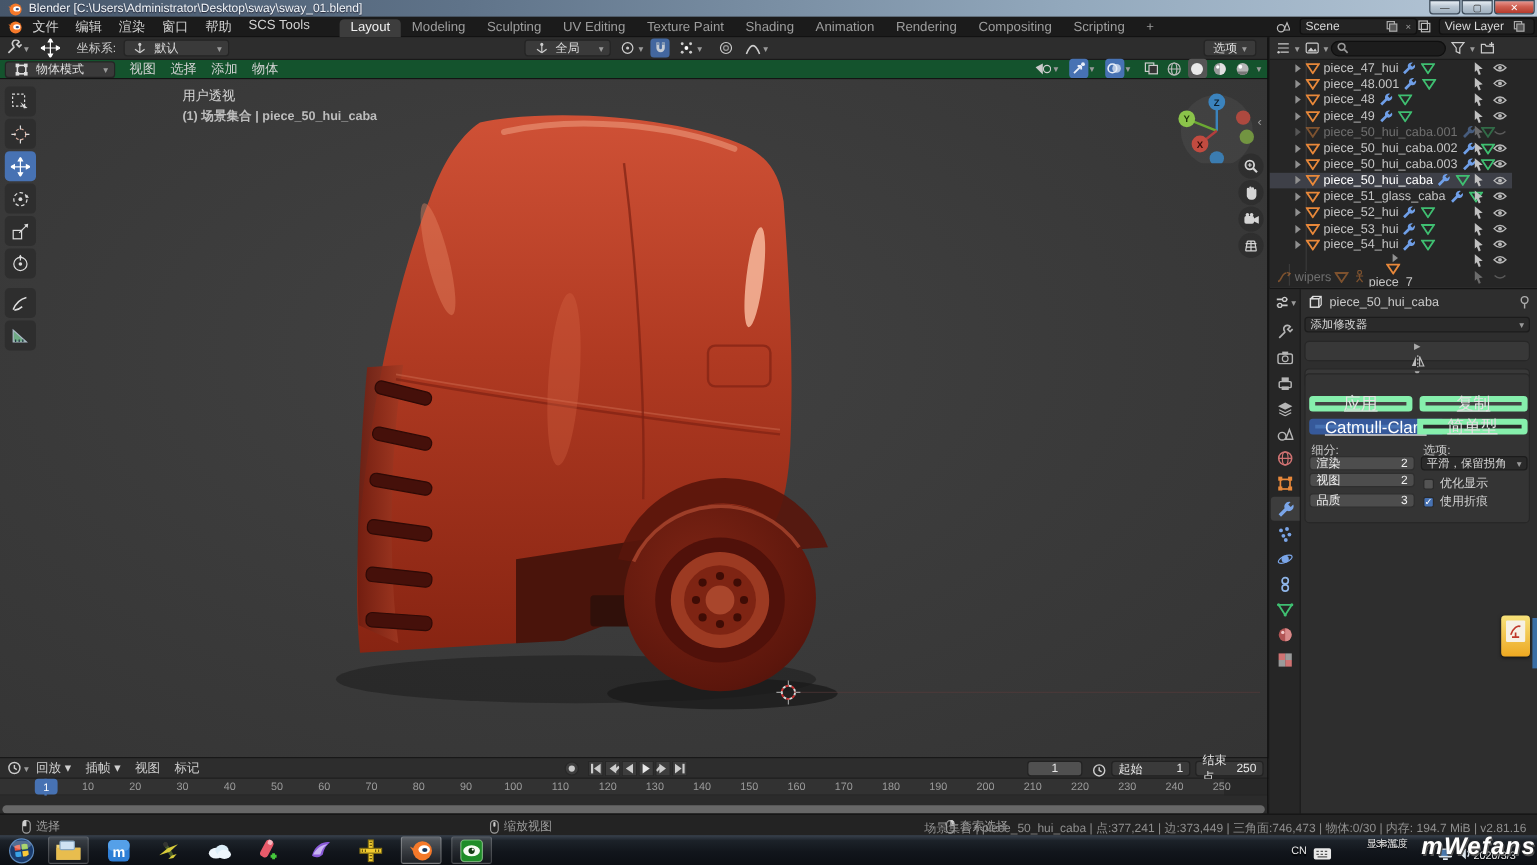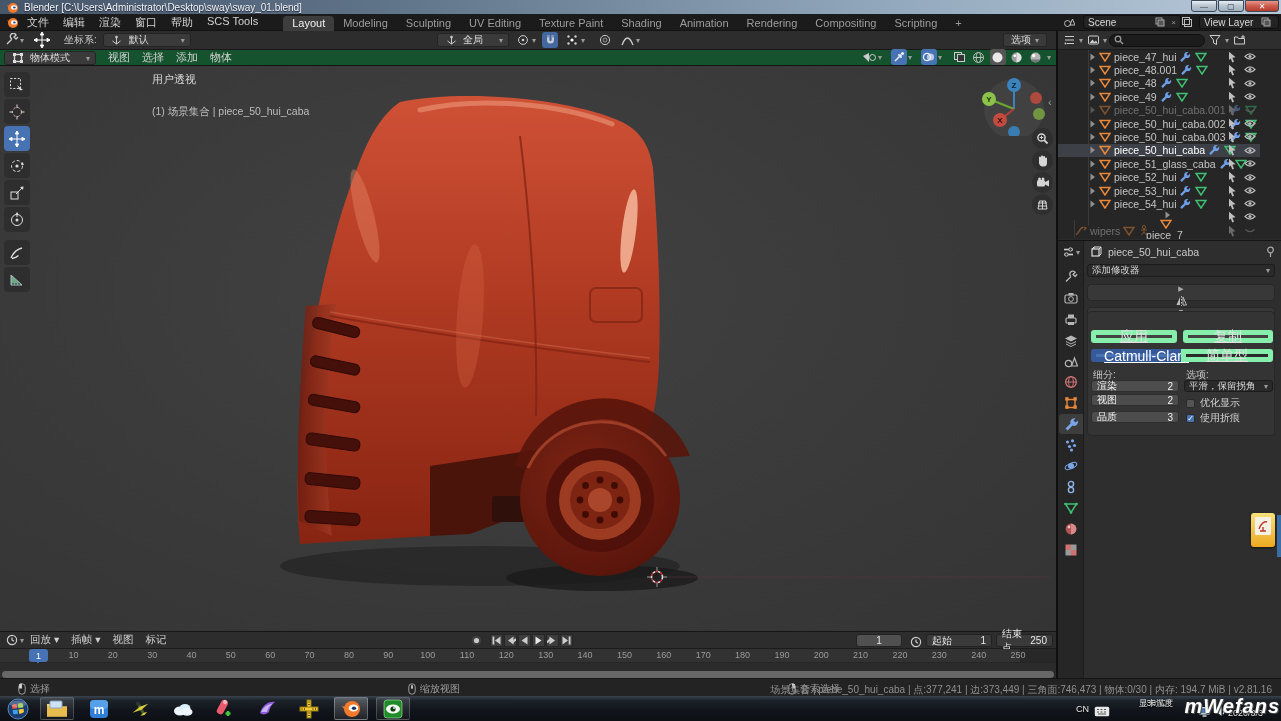--- a/index.html
+++ b/index.html
@@ -48,32 +48,32 @@
   #vheader .menu { padding:0 6px; font-size:11px; color:#d2d2d2; }
   #viewport { left:0; top:66px; width:1057px; height:565px;
     background:radial-gradient(ellipse at 45% 40%, #424242 0%, #3a3a3a 55%, #343434 100%); overflow:hidden; }
   #vtoolbar { position:absolute; left:4px; top:6px; display:flex; flex-direction:column; gap:2px; }
   .vtool { width:26px; height:25px; background:#2e2e2eE6; border-radius:4px; display:flex;
     align-items:center; justify-content:center; }
   .vtool.active { background:#4772b3; }
   .vtool.gap { margin-top:6px; }
   #overlaytext { position:absolute; left:152px; top:6px; }
   #overlaytext .l1 { color:#d8d8d8; font-size:11px; }
-  #overlaytext .l2 { color:#bdbdbd; font-size:10.5px; margin-top:18px; }
+  #overlaytext .l2 { color:#bdbdbd; font-size:10.5px; margin-top:3px;font-weight:bold; }
   .navbtn { position:absolute; width:21px; height:21px; border-radius:50%; background:#2c2c2cc9;
     display:flex; align-items:center; justify-content:center; }
 
   
   #right { left:1057px; top:31px; width:224px; height:647px; background:#2b2b2b; border-left:1px solid #101010; }
   #outliner-header { position:absolute; left:0; top:0; width:224px; height:19px; background:#2e2e2e;
     border-bottom:1px solid #1b1b1b; display:flex; align-items:center; padding:0 3px; gap:2px; }
   #searchbox { flex:1; height:13px; background:#1c1c1c; border:1px solid #0f0f0f; border-radius:7px;
     display:flex; align-items:center; padding:0 4px; gap:3px; max-width:96px; }
   #outliner-body { position:absolute; left:0; top:19px; width:224px; height:189px; background:#262626; overflow:hidden; }
-  .orow { position:absolute; left:0; width:202px; height:13px; display:flex; align-items:center;padding-left:11px; }
+  .orow { position:absolute; left:0; width:202px; height:13px; display:flex; align-items:center; }
   .orow.sel { background:#3e4048; }
   .orow .nm { font-size:10.5px; color:#c5c5c5; margin:0 3px; }
   .orow.sel .nm { color:#ffffff; }
   .oright { position:absolute; right:4px; display:flex; gap:7px; align-items:center; }
   .treeline { position:absolute; width:1px; background:#3a3a3a; }
 
   
   #props { position:absolute; left:0; top:209px; width:224px; height:438px; background:#2e2e2e; border-top:1px solid #151515;}
   #ptabs { position:absolute; left:0; top:0; width:26px; height:438px; background:#262626; border-right:1px solid #1c1c1c; }
   .ptab { position:absolute; left:1px; width:24px; height:20px; display:flex; align-items:center; justify-content:center; border-radius:3px 0 0 3px; }

